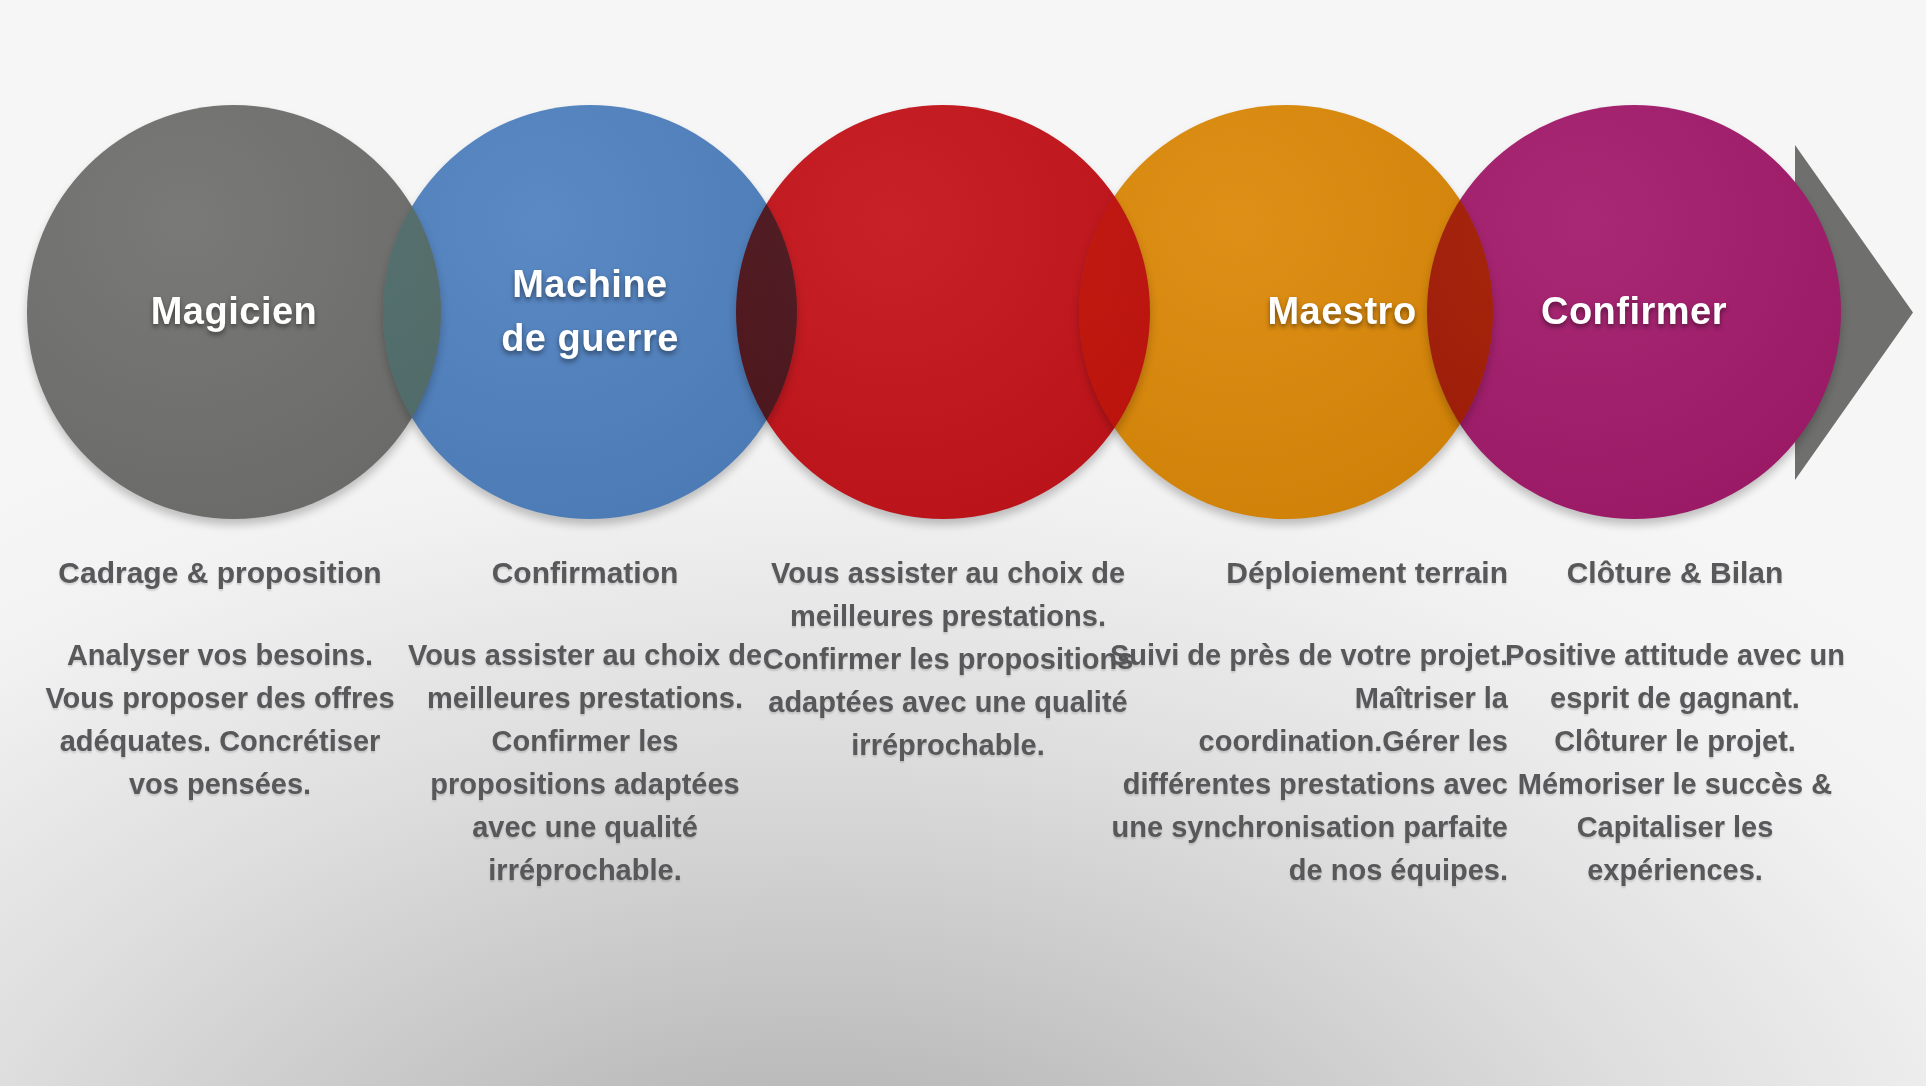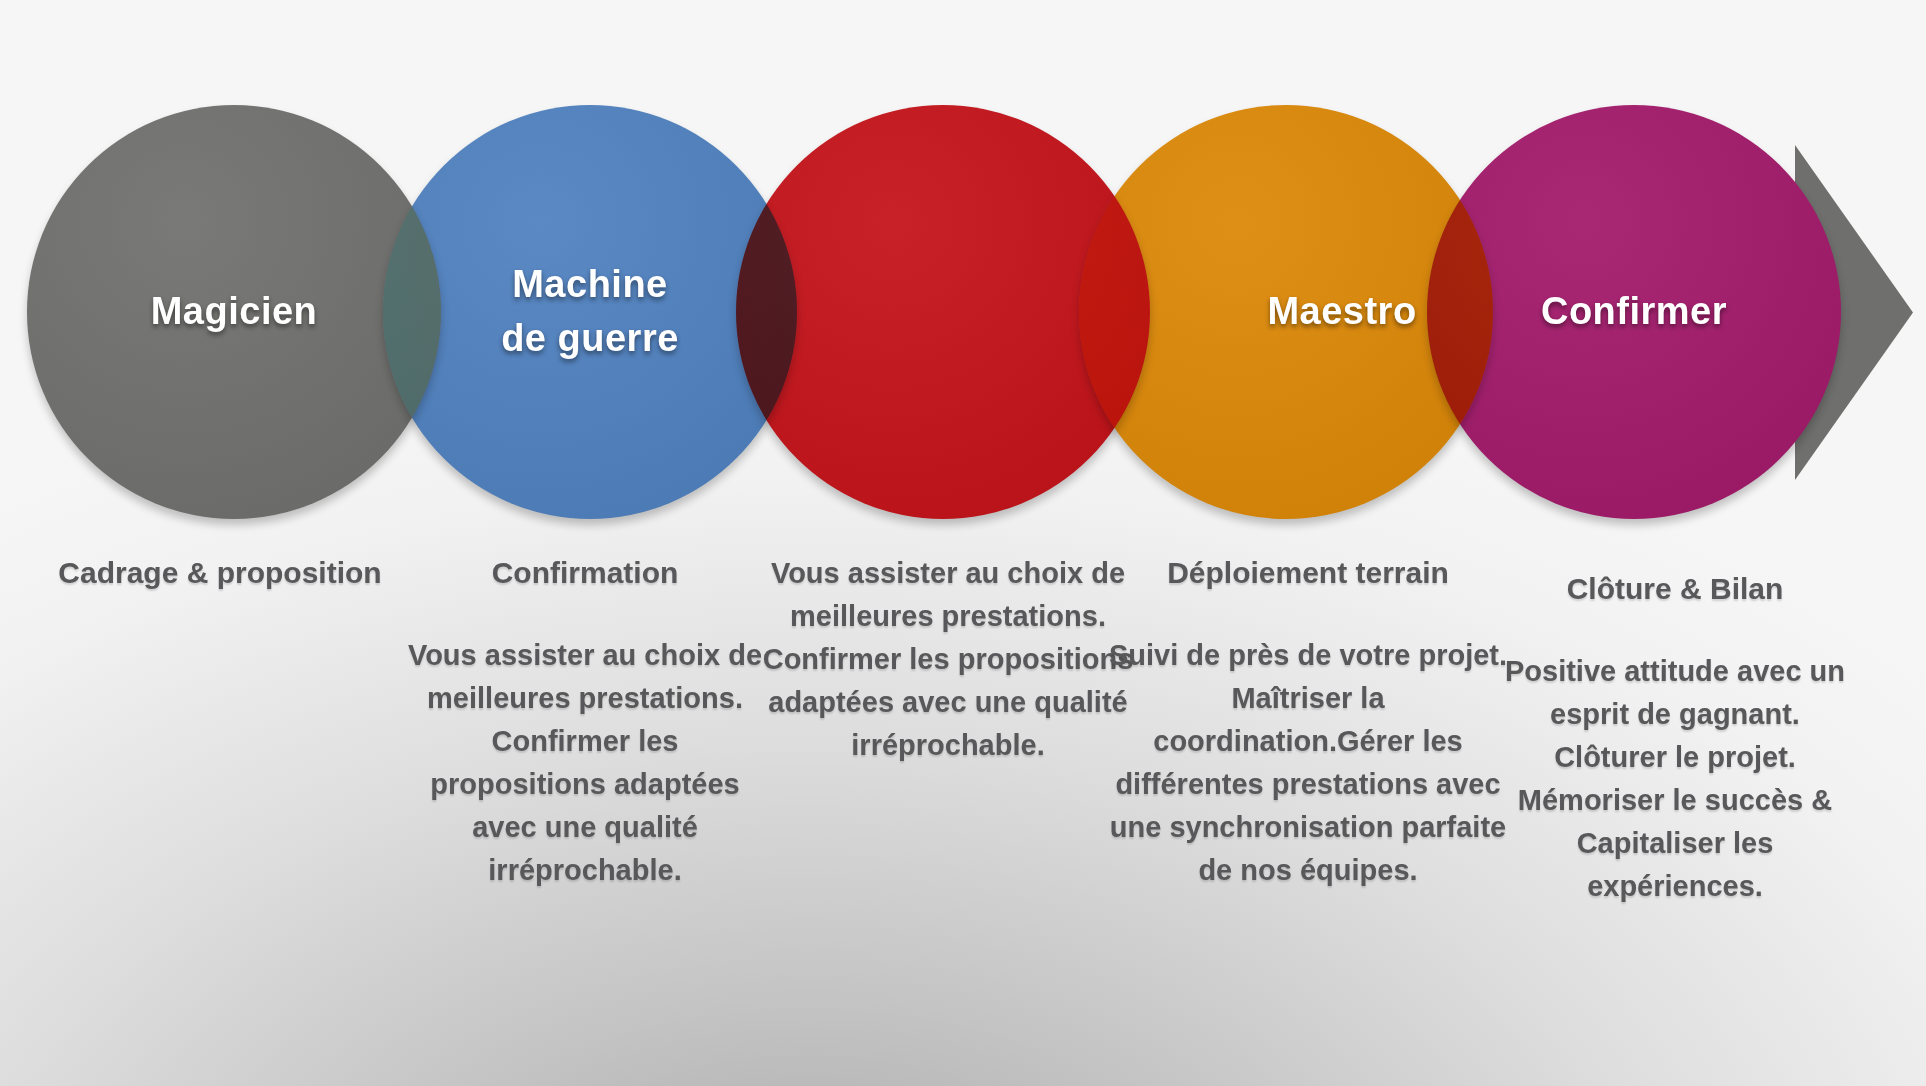--- a/index.html
+++ b/index.html
@@ -38,22 +38,22 @@
     text-shadow:0 3px 5px rgba(0,0,0,0.45);
     letter-spacing:0.5px;
   }
   .l0{left:84px;}  .l1{left:490px;width:200px;} .l2{left:793px;} .l3{left:1192px;} .l4{left:1484px;}
 
   
   .stage-column{position:absolute;top:552px;text-align:center;}
   .col0{left:45px; width:350px;}
   .col1{left:405px;width:360px;}
   .col2{left:753px;width:390px;}
-  .col3{left:1108px;width:400px;}
-  .col4{left:1490px;width:370px;margin-top:16px;}
+  .col3{left:1108px;width:400px;text-align:right;}
+  .col4{left:1490px;width:370px;}
   .stage-title{
     font-size:30px;font-weight:bold;color:#58585a;
     line-height:42px;margin:0 0 40px 0;
     text-shadow:0 2px 2px rgba(0,0,0,0.15);
   }
   .stage-desc{
     font-size:29px;font-weight:bold;color:#58585a;
     line-height:43px;margin:0;
     text-shadow:0 2px 2px rgba(0,0,0,0.15);
   }
@@ -75,20 +75,21 @@
 
   <div class="labels">
     <div class="circle-label l0">Magicien</div>
     <div class="circle-label l1">Machine de guerre</div>
     <div class="circle-label l3">Maestro</div>
     <div class="circle-label l4">Confirmer</div>
   </div>
 
   <div class="stage-column col0">
     <p class="stage-title">Cadrage &amp; proposition</p>
+    <p class="stage-desc">Analyser vos besoins. Vous proposer des offres adéquates. Concrétiser vos pensées.</p>
   </div>
 
   <div class="stage-column col1">
     <p class="stage-title">Confirmation</p>
     <p class="stage-desc">Vous assister au choix de meilleures prestations. Confirmer les propositions adaptées avec une qualité irréprochable.</p>
   </div>
 
   <div class="stage-column col2">
     <p class="stage-desc">Vous assister au choix de meilleures prestations. Confirmer les propositions adaptées avec une qualité irréprochable.</p>
   </div>

